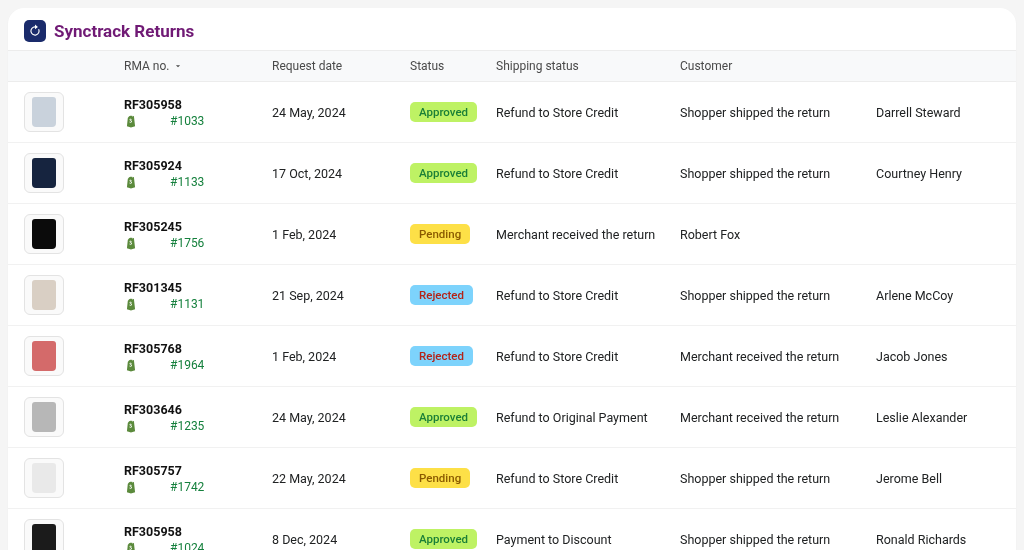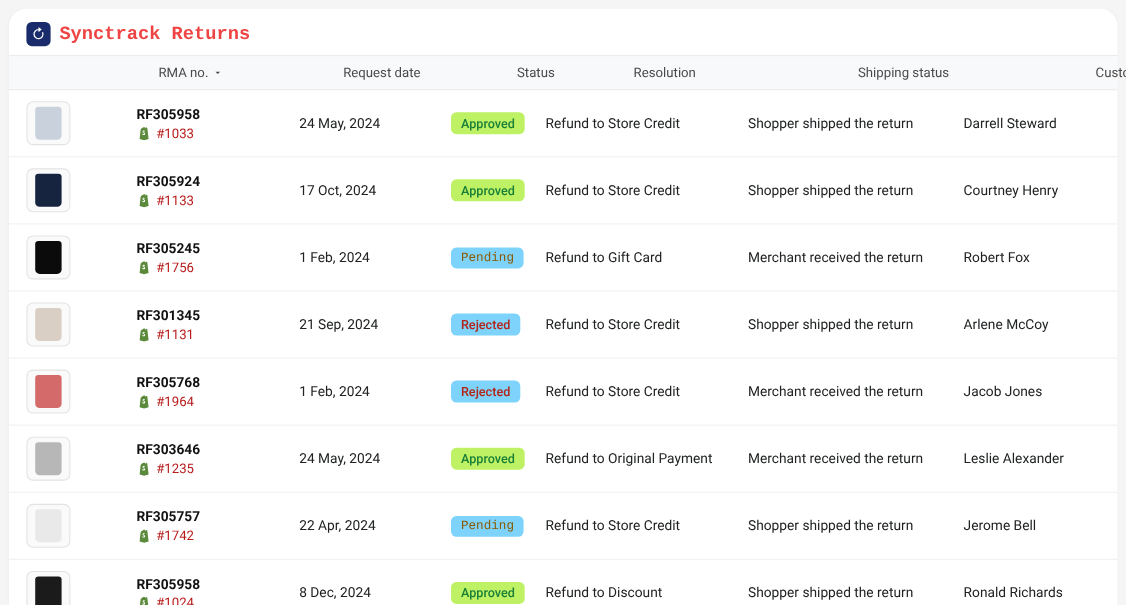--- a/index.html
+++ b/index.html
@@ -27,37 +27,35 @@
     background: #1a2b6b;
     border-radius: 5px;
     display: flex;
     align-items: center;
     justify-content: center;
   }
   .app-logo svg { display:block; }
   .app-title {
     font-size: 17px;
     font-weight: 700;
-    color: #ef4444;
-    font-family: Liberation Mono, monospace;
+    color: #701a75;
   }
   .table {
     width: 100%;
   }
   .thead {
     display: grid;
     grid-template-columns: 100px 148px 138px 86px 184px 196px 140px;
     align-items: center;
     padding: 8px 16px;
     background: #f8f9fa;
     border-top: 1px solid #ececec;
     border-bottom: 1px solid #ececec;
     font-size: 12px;
     color: #4a4a4a;
-    gap: 20px;
   }
   .th { display:flex; align-items:center; gap:4px; }
   .row {
     display: grid;
     grid-template-columns: 100px 148px 138px 86px 184px 196px 140px;
     align-items: center;
     padding: 10px 16px;
     border-bottom: 1px solid #f1f1f1;
     font-size: 12.5px;
     color: #202223;
@@ -71,30 +69,30 @@
     background: #fafafa;
     display:flex; align-items:center; justify-content:center;
   }
   .thumb-inner { width: 24px; height: 30px; border-radius: 3px 3px 4px 4px; }
   .rma-cell .rma-id { font-weight: 700; color:#111; font-size:12.5px; }
   .rma-cell .order-line { display:flex; align-items:center; gap:4px; margin-top:2px; }
   .shopify-icon {
     width: 14px; height:14px; display:inline-flex; align-items:center; justify-content:center;
   }
   .shopify-icon svg { display:block; }
-  .order-no { color:#b91c1c; font-size:12px; }
+  .order-no { color:#15803d; font-size:12px;margin-left:28px; }
   .status-badge {
     display:inline-block;
     padding: 3px 9px;
     border-radius: 5px;
     font-size: 11.5px;
     font-weight: 500;
   }
   .status-Approved { background:#bef264; color:#1a7f37; }
-  .status-Pending  { background:#7dd3fc; color:#8a5a00;font-family:Liberation Mono, monospace; }
+  .status-Pending  { background:#fde047; color:#8a5a00; }
   .status-Rejected { background:#7dd3fc; color:#b42318; }
   .sort-icon svg { display:block; }
 </style>
 </head>
 <body>
 
 <div class="app">
   <div class="header">
     <span class="app-logo">
       <svg width="14" height="14" viewBox="0 0 24 24">
@@ -115,23 +113,20 @@
             </svg>
         </span>
       </div>
       <div class="th">
           <span>Request date</span>
         </div>
       <div class="th">
           <span>Status</span>
         </div>
       <div class="th">
-          <span>Resolution</span>
-        </div>
-      <div class="th">
           <span>Shipping status</span>
         </div>
       <div class="th">
           <span>Customer</span>
         </div>
     </div>
 
     <div id="rows-container">
         <div class="row">
           <div class="thumb-cell">
@@ -194,21 +189,20 @@
                 <svg width="14" height="14" viewBox="0 0 24 24">
                   <path fill="#5B8A3C" d="M15 3l2 1 2 17-7 2-7-2 1.5-14c0 0 1-3 4.5-4 1.5-.4 2.5 0 2.5 0l.5 2 1-2z"></path>
                   <path fill="#fff" d="M12.5 8.5c-.8-.4-1.6-.5-2.2-.2-.5.3-.8.8-.8 1.4 0 .8.6 1.3 1.5 1.8.8.4 1.3.8 1.3 1.3 0 .4-.4.7-.9.7-.6 0-1.3-.3-1.8-.7l-.5 1.4c.6.5 1.5.8 2.3.8 1.3 0 2.3-.8 2.3-2 0-1-.7-1.6-1.7-2.1-.7-.4-1.1-.6-1.1-1 0-.3.3-.5.6-.5.5 0 1 .2 1.4.5l.6-1.4z"></path>
                 </svg>
               </span>
               <span class="order-no">#1756</span>
             </div>
           </div>
           <div>1 Feb, 2024</div>
           <div><span class="status-badge status-Pending">Pending</span></div>
-          <div>Refund to Gift Card</div>
           <div>Merchant received the return</div>
           <div>Robert Fox</div>
         </div>
         <div class="row">
           <div class="thumb-cell">
             <div class="thumb">
               <div class="thumb-inner" style="background:#d9cfc4"></div>
             </div>
           </div>
           <div class="rma-cell">
@@ -288,21 +282,21 @@
             <div class="order-line">
               <span class="shopify-icon">
                 <svg width="14" height="14" viewBox="0 0 24 24">
                   <path fill="#5B8A3C" d="M15 3l2 1 2 17-7 2-7-2 1.5-14c0 0 1-3 4.5-4 1.5-.4 2.5 0 2.5 0l.5 2 1-2z"></path>
                   <path fill="#fff" d="M12.5 8.5c-.8-.4-1.6-.5-2.2-.2-.5.3-.8.8-.8 1.4 0 .8.6 1.3 1.5 1.8.8.4 1.3.8 1.3 1.3 0 .4-.4.7-.9.7-.6 0-1.3-.3-1.8-.7l-.5 1.4c.6.5 1.5.8 2.3.8 1.3 0 2.3-.8 2.3-2 0-1-.7-1.6-1.7-2.1-.7-.4-1.1-.6-1.1-1 0-.3.3-.5.6-.5.5 0 1 .2 1.4.5l.6-1.4z"></path>
                 </svg>
               </span>
               <span class="order-no">#1742</span>
             </div>
           </div>
-          <div>22 Apr, 2024</div>
+          <div>22 May, 2024</div>
           <div><span class="status-badge status-Pending">Pending</span></div>
           <div>Refund to Store Credit</div>
           <div>Shopper shipped the return</div>
           <div>Jerome Bell</div>
         </div>
         <div class="row">
           <div class="thumb-cell">
             <div class="thumb">
               <div class="thumb-inner" style="background:#1b1b1b"></div>
             </div>
@@ -314,19 +308,19 @@
                 <svg width="14" height="14" viewBox="0 0 24 24">
                   <path fill="#5B8A3C" d="M15 3l2 1 2 17-7 2-7-2 1.5-14c0 0 1-3 4.5-4 1.5-.4 2.5 0 2.5 0l.5 2 1-2z"></path>
                   <path fill="#fff" d="M12.5 8.5c-.8-.4-1.6-.5-2.2-.2-.5.3-.8.8-.8 1.4 0 .8.6 1.3 1.5 1.8.8.4 1.3.8 1.3 1.3 0 .4-.4.7-.9.7-.6 0-1.3-.3-1.8-.7l-.5 1.4c.6.5 1.5.8 2.3.8 1.3 0 2.3-.8 2.3-2 0-1-.7-1.6-1.7-2.1-.7-.4-1.1-.6-1.1-1 0-.3.3-.5.6-.5.5 0 1 .2 1.4.5l.6-1.4z"></path>
                 </svg>
               </span>
               <span class="order-no">#1024</span>
             </div>
           </div>
           <div>8 Dec, 2024</div>
           <div><span class="status-badge status-Approved">Approved</span></div>
-          <div>Refund to Discount</div>
+          <div>Payment to Discount</div>
           <div>Shopper shipped the return</div>
           <div>Ronald Richards</div>
         </div>
       </div>
   </div>
 </div>
 
 </body></html>

